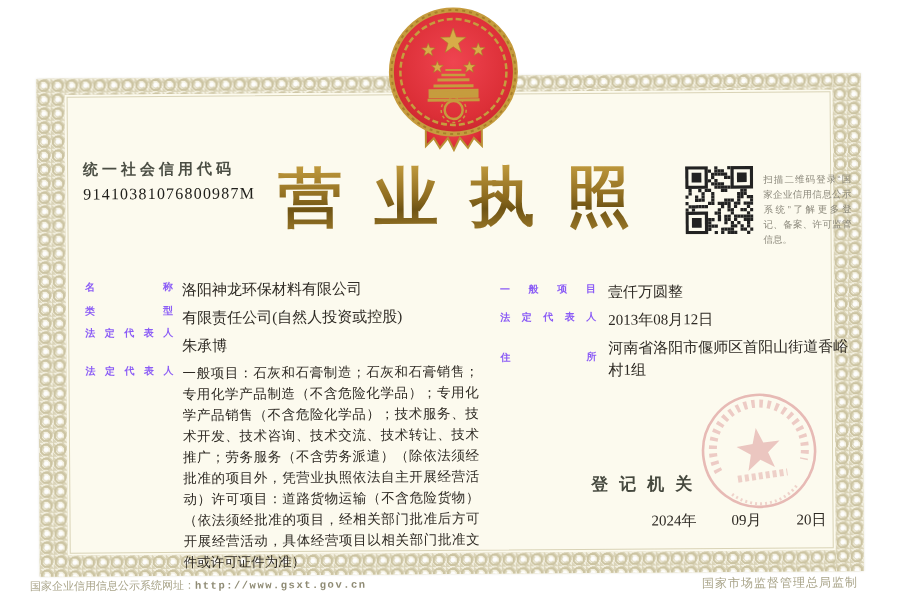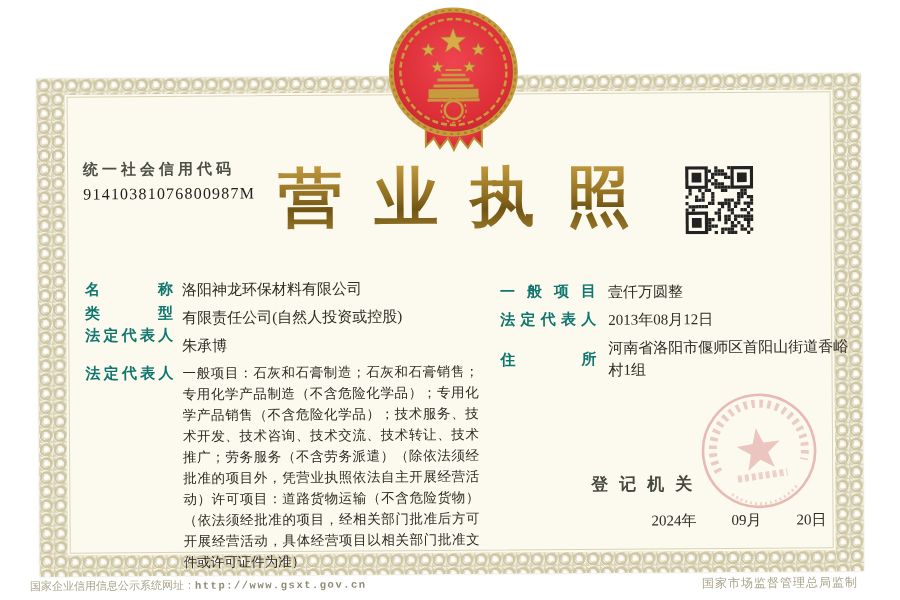--- a/index.html
+++ b/index.html
@@ -53,21 +53,21 @@
     text-shadow:none;
   }
   
   .qr-wrap{position:absolute;left:686px;top:168px;width:68px;height:68px;}
   .qr-caption{
     position:absolute;left:764px;top:174px;width:88px;
     font-size:9.5px;line-height:15px;color:#8b887b;text-align:justify;
   }
   
   .flabel{
-    position:absolute;font-size:15px;font-weight:bold;color:#0f766e;
+    position:absolute;font-size:10px;font-weight:bold;color:#8b5cf6;
     text-align:justify;text-align-last:justify;letter-spacing:0;
   }
   .fvalue{
     position:absolute;font-family:"Liberation Serif", serif;
     font-size:15px;color:#2e2a24;line-height:22px;
   }
   .flabel.colL{left:85px;width:88px;}
   .fvalue.colL{left:182px;width:296px;}
   .flabel.colR{left:500px;width:96px;}
   .fvalue.colR{left:608px;width:252px;}
@@ -293,20 +293,21 @@
           <rect x="54" y="57" width="3" height="3"></rect>
           <rect x="60" y="57" width="3" height="3"></rect>
           <rect x="27" y="60" width="3" height="3"></rect>
           <rect x="33" y="60" width="3" height="3"></rect>
           <rect x="39" y="60" width="3" height="3"></rect>
           <rect x="42" y="60" width="3" height="3"></rect>
           <rect x="45" y="60" width="3" height="3"></rect>
           <rect x="57" y="60" width="3" height="3"></rect>
         </g>
       </svg></div>
+  <div class="qr-caption">扫描二维码登录“国家企业信用信息公示系统”了解更多登记、备案、许可监管信息。</div>
 
   <div class="flabel colL" style="top:278px">名称</div>
   <div class="fvalue colL" style="top:277px">洛阳神龙环保材料有限公司</div>
 
   <div class="flabel colL" style="top:302px">类型</div>
   <div class="fvalue colL" style="top:305px">有限责任公司(自然人投资或控股)</div>
 
   <div class="flabel colL" style="top:324px">法定代表人</div>
   <div class="fvalue colL" style="top:333px">朱承博</div>
 

